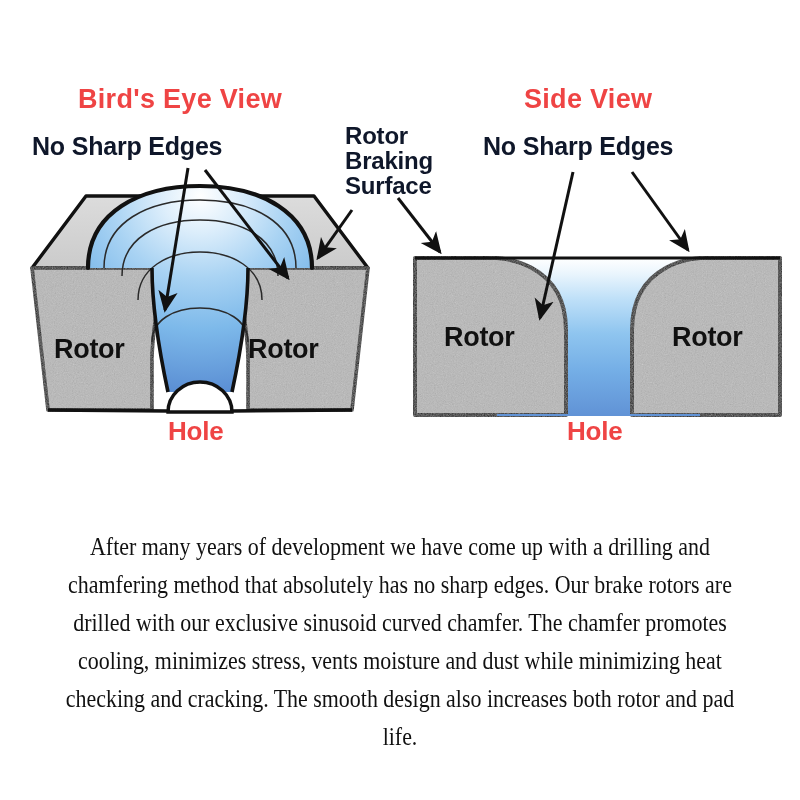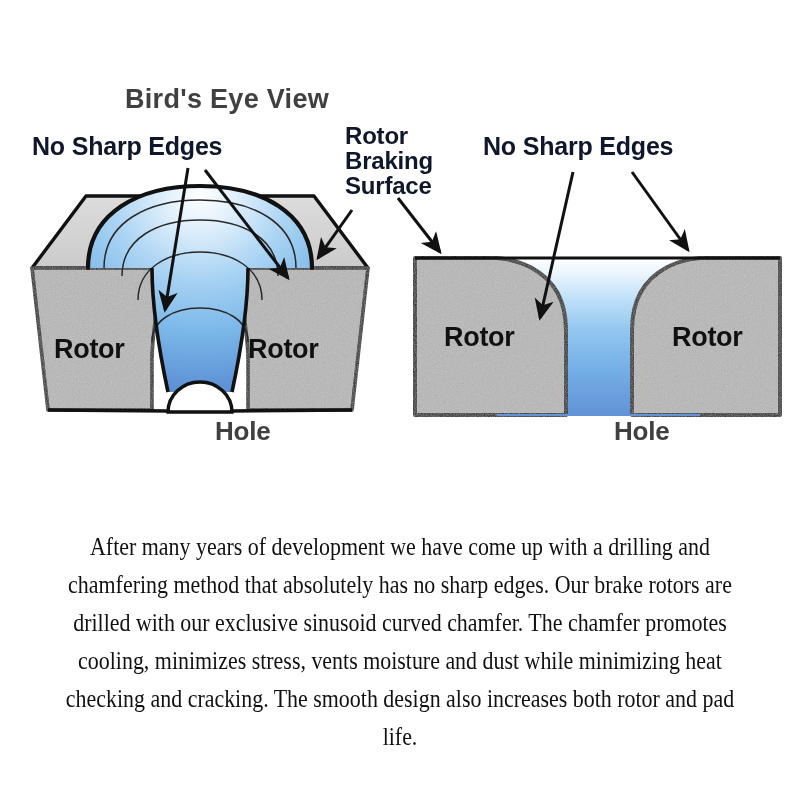--- a/index.html
+++ b/index.html
@@ -36,22 +36,21 @@
   .lbl {
     position: absolute;
     margin: 0;
     white-space: pre;
     line-height: 1.02;
     font-family: "Liberation Sans", sans-serif;
     font-weight: bold;
     letter-spacing: -0.2px;
   }
   .lbl-red {
-    color: #404040;
-    margin-left: 47px;
+    color: #ef4444;
   }
   .lbl-black {
     color: #0f172a;
   }
 
   #title-birds-eye {
     left: 78px;
     top: 86px;
     font-size: 27px;
     letter-spacing: 0.3px;
@@ -262,20 +261,21 @@
       <g stroke="#111111" stroke-width="3" fill="none">
         <line x1="398" y1="198" x2="440" y2="252" marker-end="url(#arrowhead)"></line>
         <line x1="573" y1="172" x2="540" y2="318" marker-end="url(#arrowhead)"></line>
         <line x1="632" y1="172" x2="688" y2="250" marker-end="url(#arrowhead)"></line>
       </g>
     </g>
   </svg>
 
   <div class="lbl lbl-red" id="title-birds-eye">Bird's Eye View</div>
 
+  <div class="lbl lbl-red" id="title-side-view">Side View</div>
 
   <div class="lbl lbl-black" id="label-no-sharp-edges-left">No Sharp Edges</div>
 
   <div class="lbl lbl-black" id="label-no-sharp-edges-right">No Sharp Edges</div>
 
   <div class="lbl lbl-black" id="label-rotor-braking-surface">Rotor
 Braking
 Surface</div>
 
   <div class="lbl lbl-red" id="label-hole-left">Hole</div>

